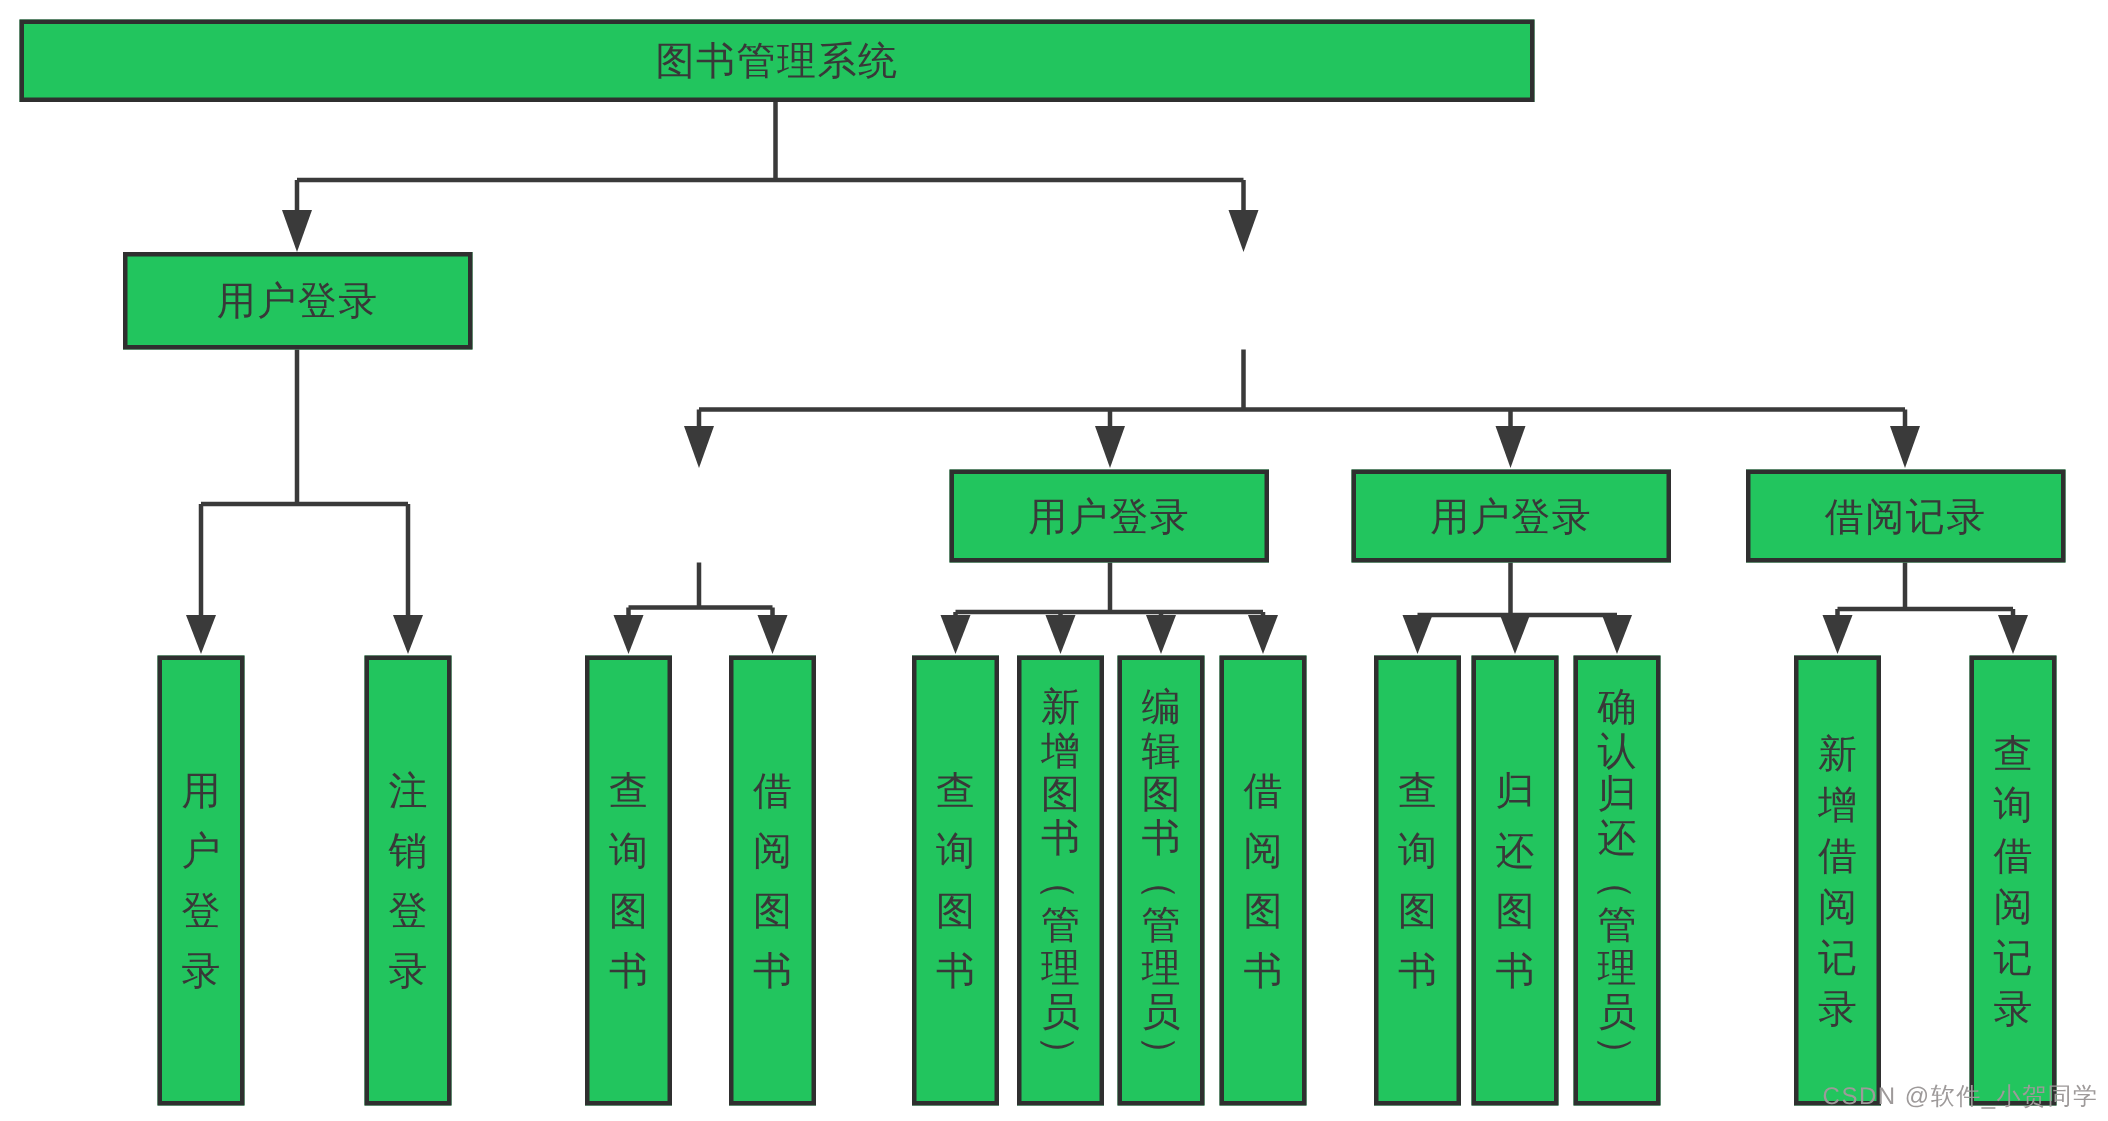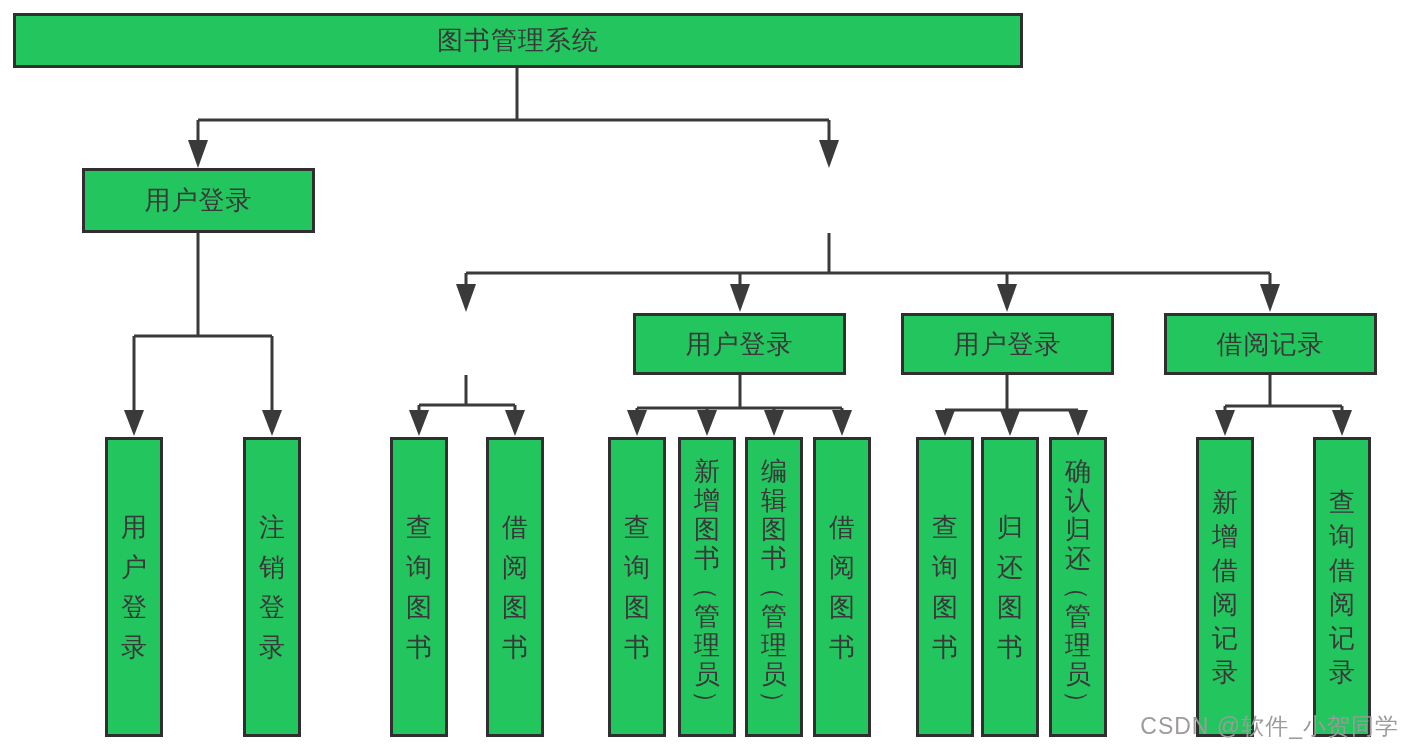--- a/index.html
+++ b/index.html
@@ -22,21 +22,21 @@
   .lvl3{top:313px;width:213px;height:62px;}
   .leaf{top:437px;width:58px;height:300px;}
   .vtext{
     display:flex;flex-direction:column;align-items:center;justify-content:center;
     height:100%;font-size:26px;color:var(--text,#383838);
   }
   .vchar{display:block;line-height:1;}
   .vchar.rot{transform:rotate(90deg);}
   .watermark{
     position:absolute;right:6px;bottom:5px;
-    font-size:23px;color:var(--wm,#9e9a9a);letter-spacing:1px;white-space:nowrap;
+    font-size:16px;color:var(--wm,#9e9a9a);letter-spacing:1px;white-space:nowrap;
   }
 </style>
 </head>
 <body>
 
 <div class="stage" style="--line: #3a3a3a; --border: #2f2f2f; --text: #383838; --bg: #ffffff; --wm: #9e9a9a;">
 
   <svg class="connectors" viewBox="0 0 1405 747">
     <g>
       <path d="M517 68 V120 M198 120 H829 M198 120 V145 M829 120 V145"></path>

